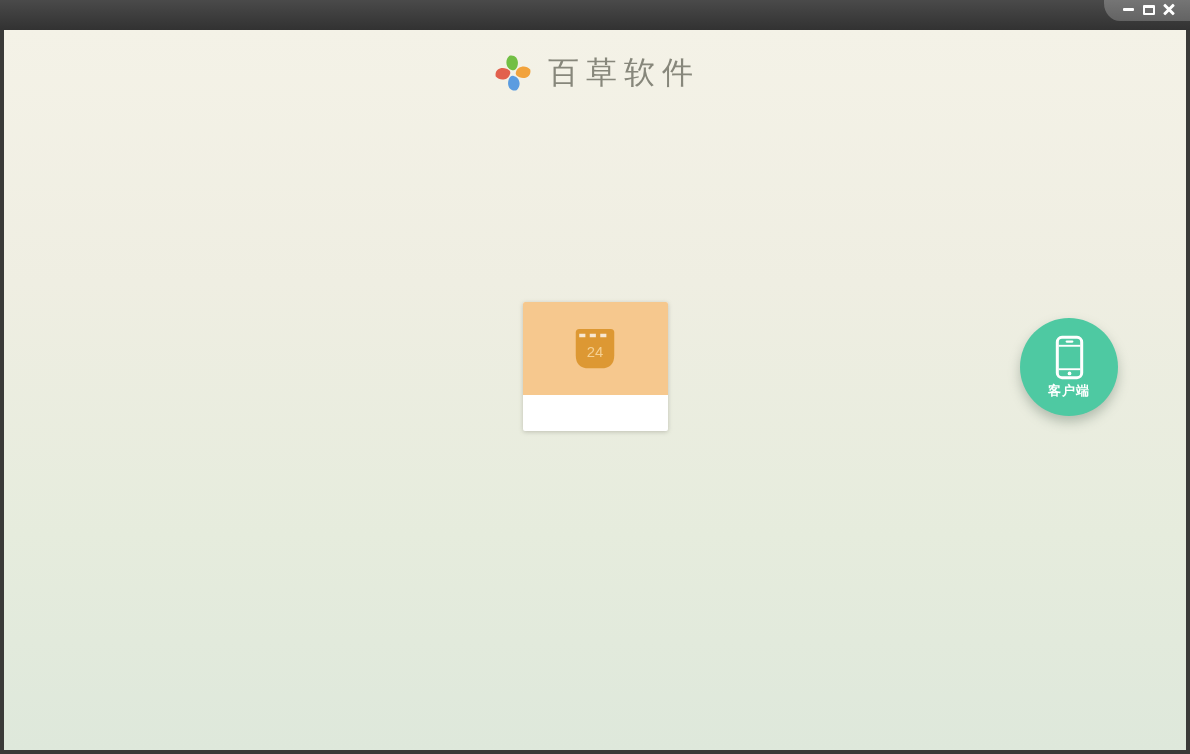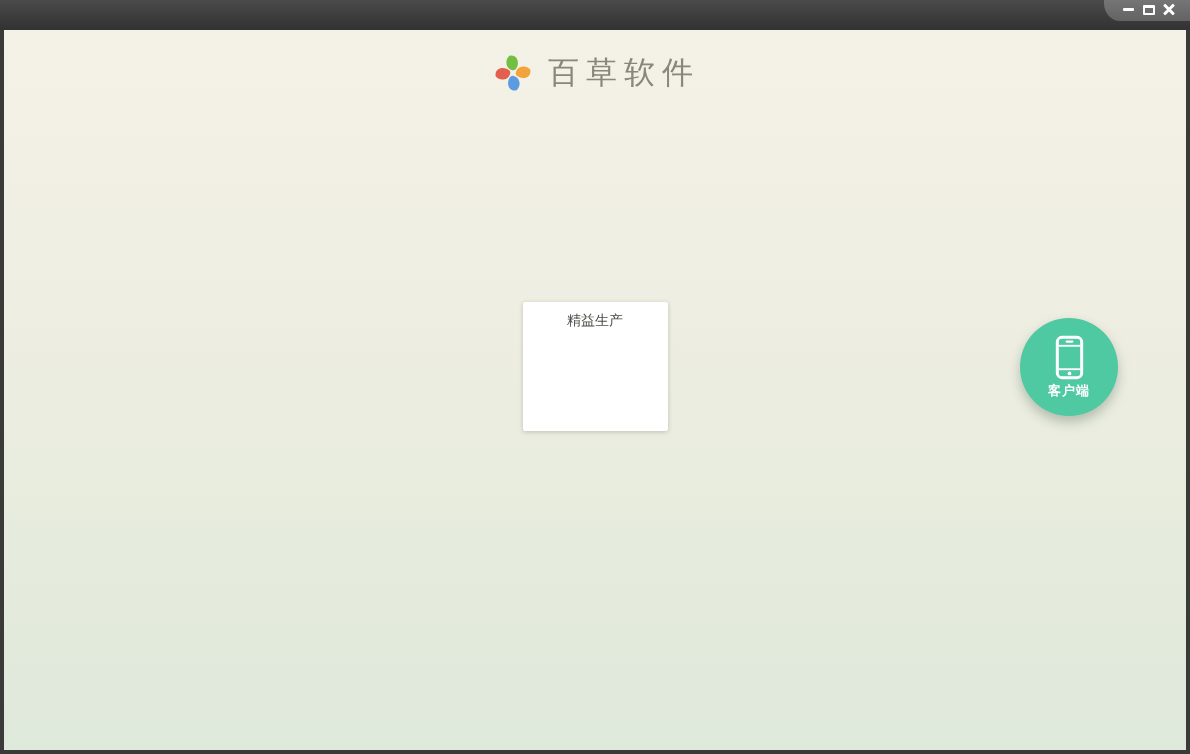--- a/index.html
+++ b/index.html
@@ -122,21 +122,27 @@
         </g>
       </svg>
       <div class="brand-title">百草软件</div>
     </div>
 
     <div class="products">
 
 
 
       <div class="card">
-        <div class="card-label">精益生产</div>
+        <div class="tile tile-orange">
+          <svg width="56" height="56" viewBox="0 0 64 64">
+            <path d="M14 9 H50 Q54 9 54 13 V39 Q54 54 39 54 H25 Q10 54 10 39 V13 Q10 9 14 9 Z" fill="#dd9833"></path>
+            <line x1="14" y1="16.5" x2="50" y2="16.5" stroke="rgba(255,255,255,0.78)" stroke-width="4" stroke-dasharray="7 5"></line>
+            <text x="32" y="41" text-anchor="middle" font-size="17" font-family="Liberation Sans, sans-serif" fill="#f5d093">24</text>
+          </svg>
+        </div>
       </div>
 
     </div>
 
     <div class="client-circle">
       <svg width="31" height="45" viewBox="0 0 32 48">
         <rect x="3" y="2.5" width="26" height="43" rx="5" fill="none" stroke="#ffffff" stroke-width="3.2"></rect>
         <line x1="4.5" y1="11.5" x2="27.5" y2="11.5" stroke="#ffffff" stroke-width="2"></line>
         <line x1="4.5" y1="36.5" x2="27.5" y2="36.5" stroke="#ffffff" stroke-width="2"></line>
         <line x1="13" y1="7" x2="19" y2="7" stroke="#ffffff" stroke-width="2.4" stroke-linecap="round"></line>

